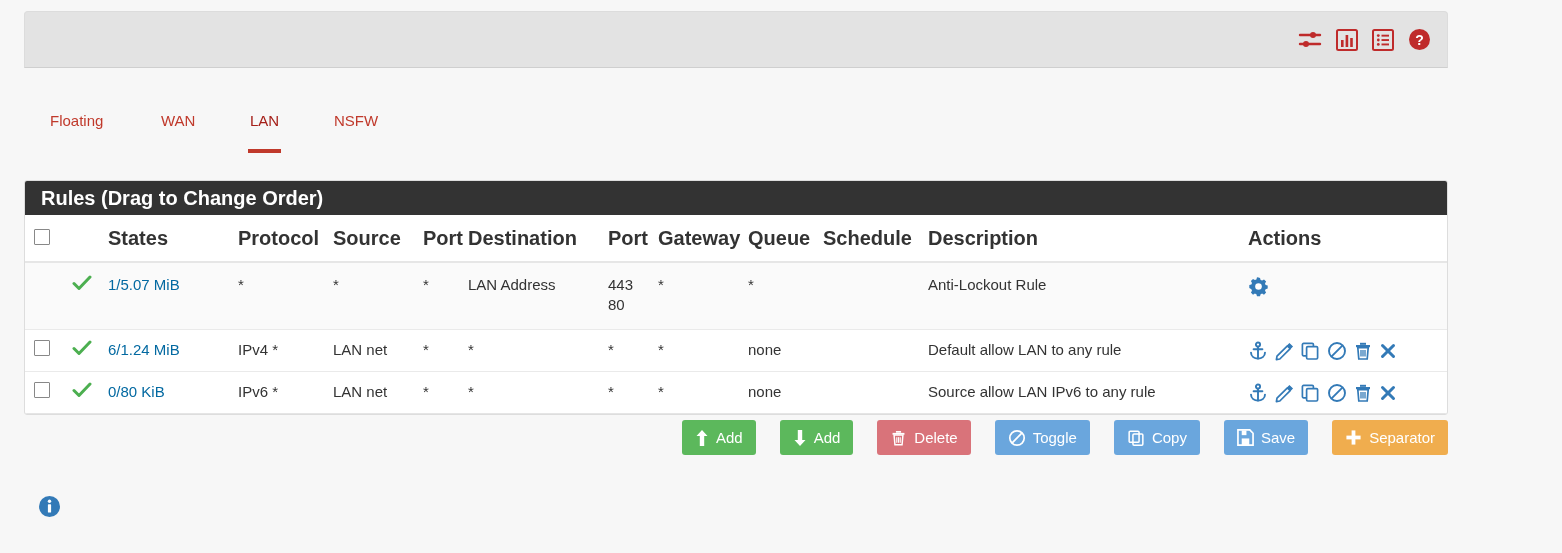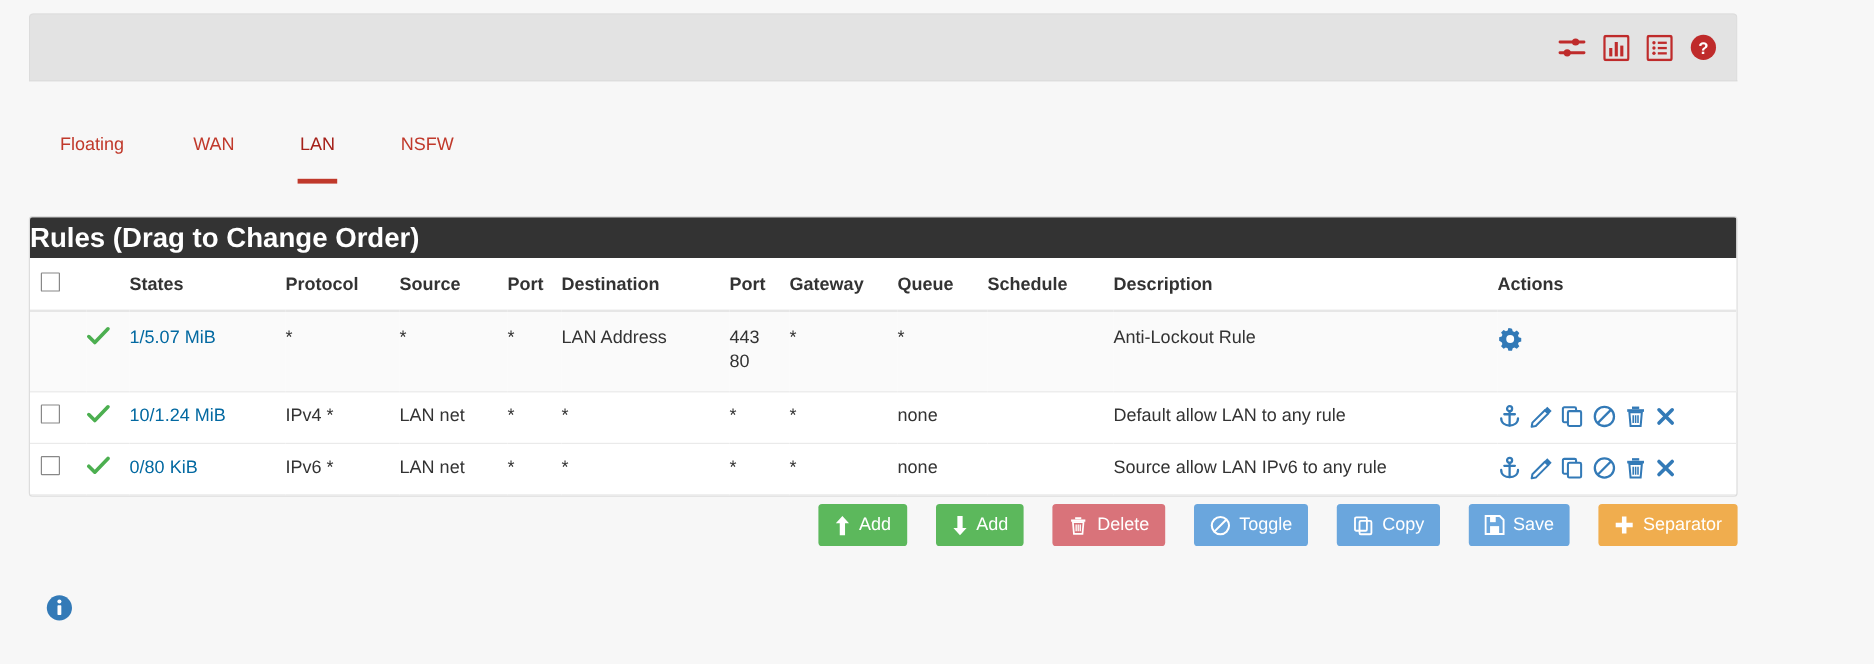--- a/index.html
+++ b/index.html
@@ -92,37 +92,38 @@
     background: #ffffff;
     border: 1px solid #dddddd;
     border-radius: 3px;
     box-sizing: border-box;
     overflow: hidden;
   }
   .panel-heading {
     height: 34px;
     background: #333333;
     color: #ffffff;
-    font-size: 23px;
+    font-size: 20px;
     font-weight: bold;
     line-height: 34px;
+    padding-left: 16px;
     box-sizing: border-box;
   }
 
   table.rules {
     width: 100%;
     border-collapse: collapse;
     table-layout: fixed;
     font-size: 15px;
     color: #333333;
   }
   table.rules th {
     text-align: left;
     font-weight: bold;
-    font-size: 15px;
+    font-size: 20px;
     color: #333333;
     padding: 12px 0 11px 0;
     border-bottom: 2px solid #e6e6e6;
     background: #ffffff;
     vertical-align: middle;
   }
   table.rules td {
     padding: 10px 0;
     border-bottom: 1px solid #eaeaea;
     vertical-align: top;
@@ -326,21 +327,21 @@
 
         <tr>
           <td class="c-chk"><span class="chk"></span></td>
           <td class="c-ico">
             <span class="tick">
               <svg width="20" height="16" viewBox="0 0 20 16">
                   <path d="M2 8.5 L7 13.5 L18 2" fill="none" stroke="#4caf50" stroke-width="3" stroke-linecap="round" stroke-linejoin="round"></path>
                 </svg>
             </span>
           </td>
-          <td class="c-states"><a class="state-link" href="#">10/1.24 MiB</a></td>
+          <td class="c-states"><a class="state-link" href="#">6/1.24 MiB</a></td>
           <td class="c-proto">IPv4 *</td>
           <td class="c-src">LAN net</td>
           <td class="c-port1">*</td>
           <td class="c-dest">*</td>
           <td class="c-port2">*</td>
           <td class="c-gw">*</td>
           <td class="c-queue">none</td>
           <td class="c-sched"></td>
           <td class="c-desc">Default allow LAN to any rule</td>
           <td class="c-act actions-cell">

